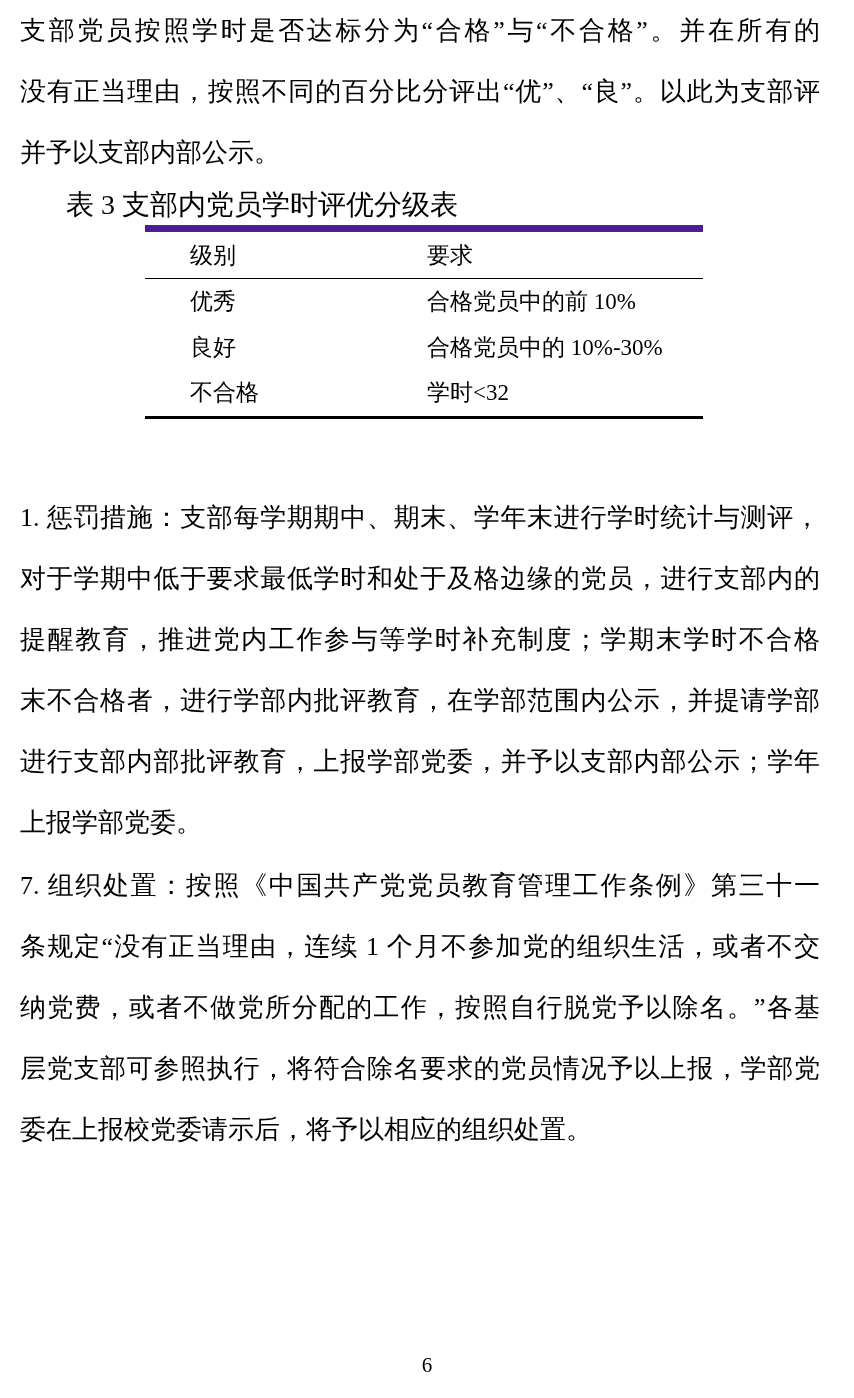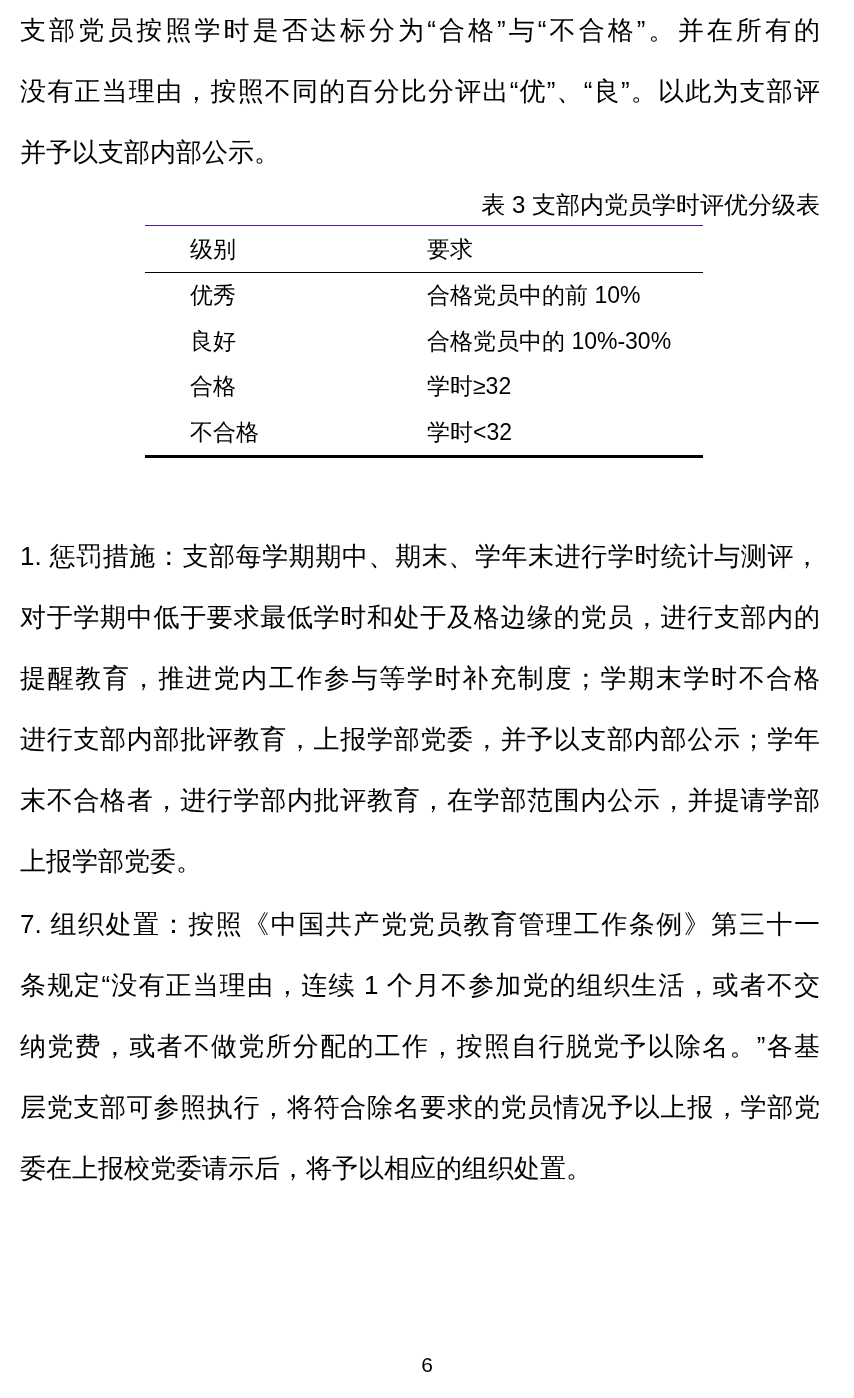--- a/index.html
+++ b/index.html
@@ -8,49 +8,49 @@
     background: #ffffff;
   }
   .page {
     position: relative;
     width: 854px;
     height: 1398px;
     box-sizing: border-box;
     padding: 0 34px 0 20px;
     background: #ffffff;
     color: #000000;
-    font-family: Liberation Sans, sans-serif;
+    font-family: Liberation Serif, serif;
     overflow: hidden;
   }
   .para {
     font-size: 26px;
     line-height: 61px;
   }
   .line {
     height: 61px;
     overflow: hidden;
     text-align: justify;
     text-align-last: justify;
     text-justify: inter-ideograph;
   }
   .line.last {
     text-align-last: left;
   }
   .table-caption {
     margin-top: 2px;
     height: 40px;
     line-height: 40px;
-    font-size: 24px;
-    text-align: right;
+    font-size: 28px;
+    text-align: left;
     padding-left: 46px;
   }
   .data-table {
     width: 558px;
     margin-left: 125px;
-    border-top: 1px solid #4c1d95;
+    border-top: 7px solid #4c1d95;
     border-bottom: 3px solid #000000;
   }
   .t-row {
     display: grid;
     grid-template-columns: 282px 1fr;
     align-items: center;
     height: 45.5px;
     font-size: 23px;
   }
   .t-row.header {
@@ -97,35 +97,31 @@
     </div>
     <div class="t-row">
       <div class="t-cell c1">优秀</div>
       <div class="t-cell c2">合格党员中的前 10%</div>
     </div>
     <div class="t-row">
       <div class="t-cell c1">良好</div>
       <div class="t-cell c2">合格党员中的 10%-30%</div>
     </div>
     <div class="t-row">
-      <div class="t-cell c1">合格</div>
-      <div class="t-cell c2">学时≥32</div>
-    </div>
-    <div class="t-row">
       <div class="t-cell c1">不合格</div>
       <div class="t-cell c2">学时&lt;32</div>
     </div>
   </div>
 
   <div class="para item6">
     <div class="line">1. 惩罚措施：支部每学期期中、期末、学年末进行学时统计与测评，</div>
     <div class="line">对于学期中低于要求最低学时和处于及格边缘的党员，进行支部内的</div>
     <div class="line">提醒教育，推进党内工作参与等学时补充制度；学期末学时不合格者，</div>
+    <div class="line">末不合格者，进行学部内批评教育，在学部范围内公示，并提请学部</div>
     <div class="line">进行支部内部批评教育，上报学部党委，并予以支部内部公示；学年</div>
-    <div class="line">末不合格者，进行学部内批评教育，在学部范围内公示，并提请学部</div>
     <div class="line last">上报学部党委。</div>
   </div>
 
   <div class="para item7">
     <div class="line">7. 组织处置：按照《中国共产党党员教育管理工作条例》第三十一</div>
     <div class="line">条规定“没有正当理由，连续 1 个月不参加党的组织生活，或者不交</div>
     <div class="line">纳党费，或者不做党所分配的工作，按照自行脱党予以除名。”各基</div>
     <div class="line">层党支部可参照执行，将符合除名要求的党员情况予以上报，学部党</div>
     <div class="line last">委在上报校党委请示后，将予以相应的组织处置。</div>
   </div>

